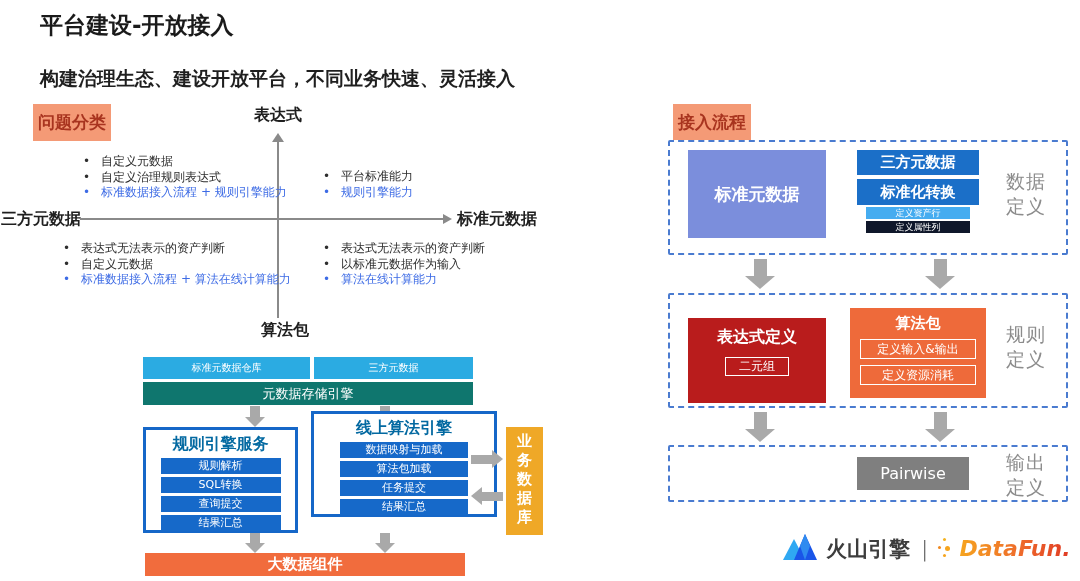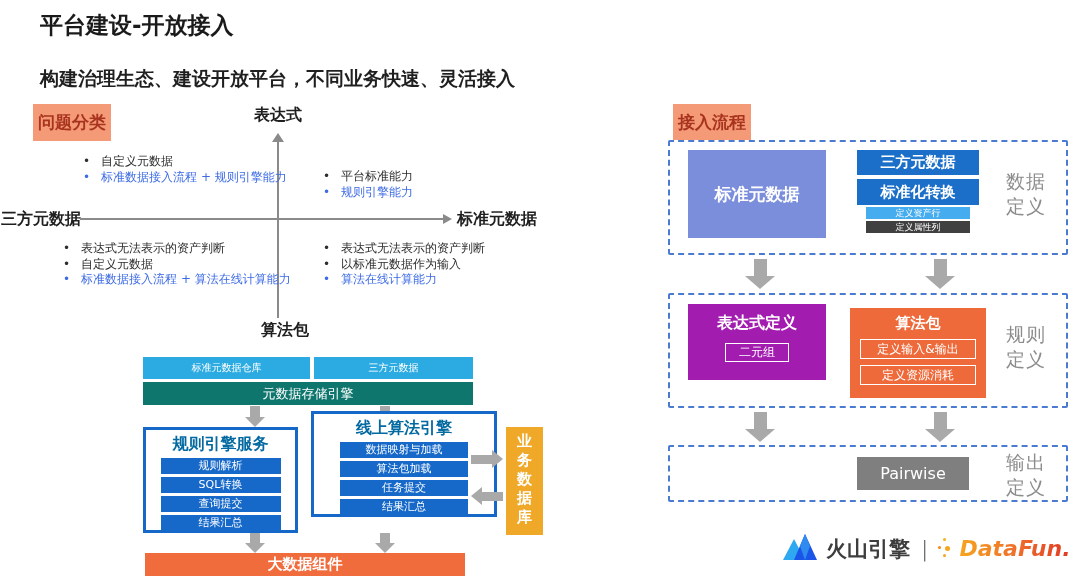--- a/index.html
+++ b/index.html
@@ -54,24 +54,24 @@
   .arrh .h { width:0; height:0; }
 
   
   .dash { position:absolute; width:400px; border:2px dashed #4A7BD0; border-radius:2px; background:#fff; }
   .fbox { position:absolute; color:#fff; text-align:center; }
   .std-meta { left:688px; top:150px; width:138px; height:88px; background:#7B8EDC; font-size:17px;
       font-weight:600; display:flex; align-items:center; justify-content:center; }
   .tp-meta   { left:857px; top:150px; width:122px; height:25px; background:#1B6FC8; font-size:15px; font-weight:bold; line-height:25px; }
   .transform { left:857px; top:179px; width:122px; height:26px; background:#1B6FC8; font-size:15px; font-weight:bold; line-height:26px; }
   .subrow1 { left:866px; top:207px; width:104px; height:12px; background:#45ACF0; font-size:9px; line-height:12px; }
-  .subrow2 { left:866px; top:221px; width:104px; height:12px; background:#404040; font-size:9px; line-height:12px; }
+  .subrow2 { left:866px; top:221px; width:104px; height:12px; background:#0f172a; font-size:9px; line-height:12px; }
   .stage-label { position:absolute; left:1006px; width:44px; font-size:19px; color:#8C8C8C; line-height:1.3; letter-spacing:1px; }
 
-  .expr { left:688px; top:304px; width:138px; height:76px; background:#a21caf; }
+  .expr { left:688px; top:318px; width:138px; height:85px; background:#b91c1c; }
   .expr .t { font-size:16px; font-weight:bold; margin-top:9px; }
   .expr .inner { width:64px; height:19px; line-height:17px; border:1.5px solid #fff; margin:9px auto 0; font-size:12px; }
   .algo { left:850px; top:308px; width:136px; height:90px; background:#EE6A3A; }
   .algo .t { font-size:15px; font-weight:bold; margin-top:6px; }
   .algo .inner { width:116px; height:20px; line-height:18px; border:1px solid #fff; margin:6px auto 0; font-size:12px; }
 
   .pointwise { left:712px; top:457px; width:112px; height:33px; background:#A8A8A8; font-size:16px; line-height:33px; }
   .pairwise  { left:857px; top:457px; width:112px; height:33px; background:#7F7F7F; font-size:16px; line-height:33px; }
 
   
@@ -101,20 +101,23 @@
 
   <div class="vaxis"></div>
   <div class="vaxis-head"></div>
   <div class="haxis"></div>
   <div class="haxis-head"></div>
 
   <ul class="qlist q-tl">
     <li>
         <span>自定义元数据</span>
       </li>
+    <li>
+        <span>自定义治理规则表达式</span>
+      </li>
     <li class="em">
         <span>标准数据接入流程 + 规则引擎能力</span>
       </li>
   </ul>
   <ul class="qlist q-tr">
     <li>
         <span>平台标准能力</span>
       </li>
     <li class="em">
         <span>规则引擎能力</span>

